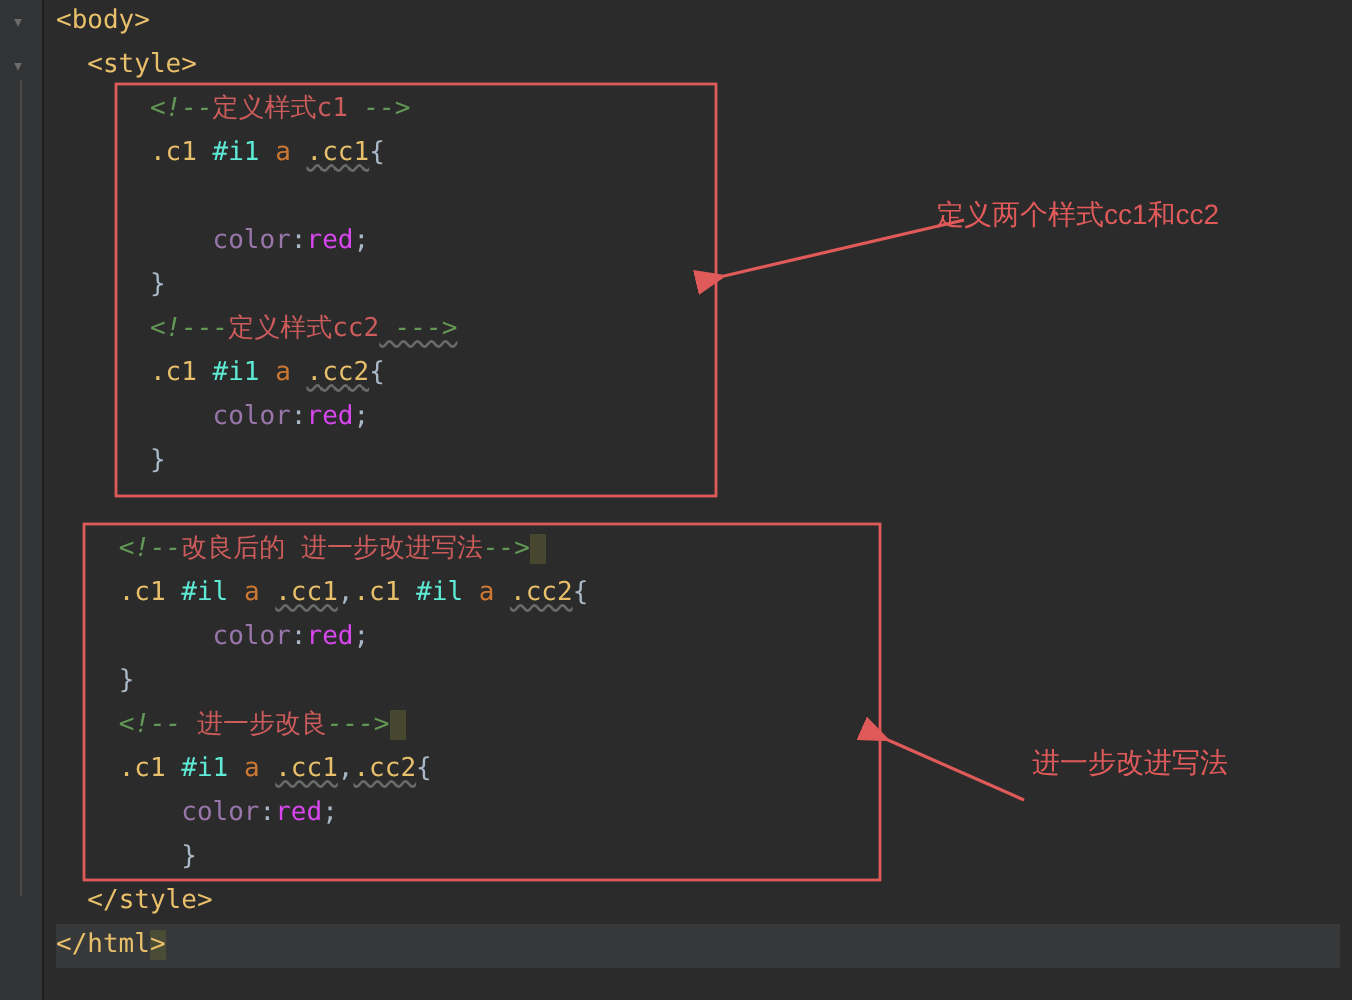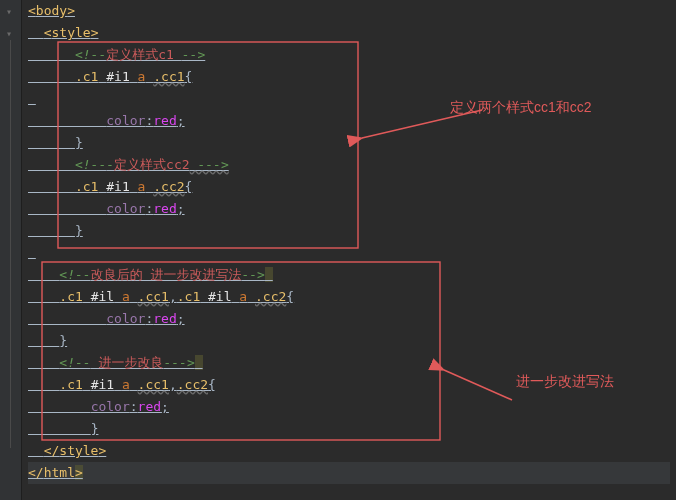--- a/index.html
+++ b/index.html
@@ -38,29 +38,28 @@
     position: absolute;
     left: 10px;
     width: 1px;
     background: #4a4a4a;
   }
   .code {
     padding: 0 6px;
     position: relative;
     flex: 1;
     color: #a9b7c6;
-    text-decoration: underline;
   }
   .line { white-space: pre; height: 22px; }
   .tag-bracket { color: #e8bf6a; }
   .tag-name { color: #e8bf6a; }
   .comment { color: #629755; font-style: italic; }
   .comment-red { color: #cc5b5b; margin-top: 16px; }
   .sel-class { color: #e8bf6a; }
-  .sel-id { color: #e5e5e5; }
+  .sel-id { color: #5eead4; }
   .sel-elem { color: #cc7832; }
   .brace { color: #a9b7c6; }
   .prop { color: #9876aa; }
   .value { color: #d946ef; }
   .punct { color: #a9b7c6; }
   .wavy { text-decoration: underline wavy #6a6a6a; }
   .caret-line { background: rgba(60,63,65,0.7); }
   .highlight-box { background: rgba(90,90,50,0.6); }
   .annot {
     position: absolute;
@@ -140,16 +139,16 @@
 
       <rect x="36" y="42" width="300" height="206" fill="none" stroke="#e05a5a" stroke-width="1.4"></rect>
 
       <rect x="20" y="262" width="398" height="178" fill="none" stroke="#e05a5a" stroke-width="1.4"></rect>
 
       <line x1="460" y1="110" x2="340" y2="138" stroke="#e05a5a" stroke-width="1.6" marker-end="url(#arrowhead)"></line>
 
       <line x1="490" y1="400" x2="422" y2="370" stroke="#e05a5a" stroke-width="1.6" marker-end="url(#arrowhead)"></line>
     </svg>
 
-    <div class="annot" style="top:96px;left:428px">定义两个样式cc1和cc2</div>
+    <div class="annot" style="top:96px;left:446px">定义两个样式cc1和cc2</div>
     <div class="annot" style="top:370px;left:494px">进一步改进写法</div>
   </div>
 </div>
 
 </body></html>

